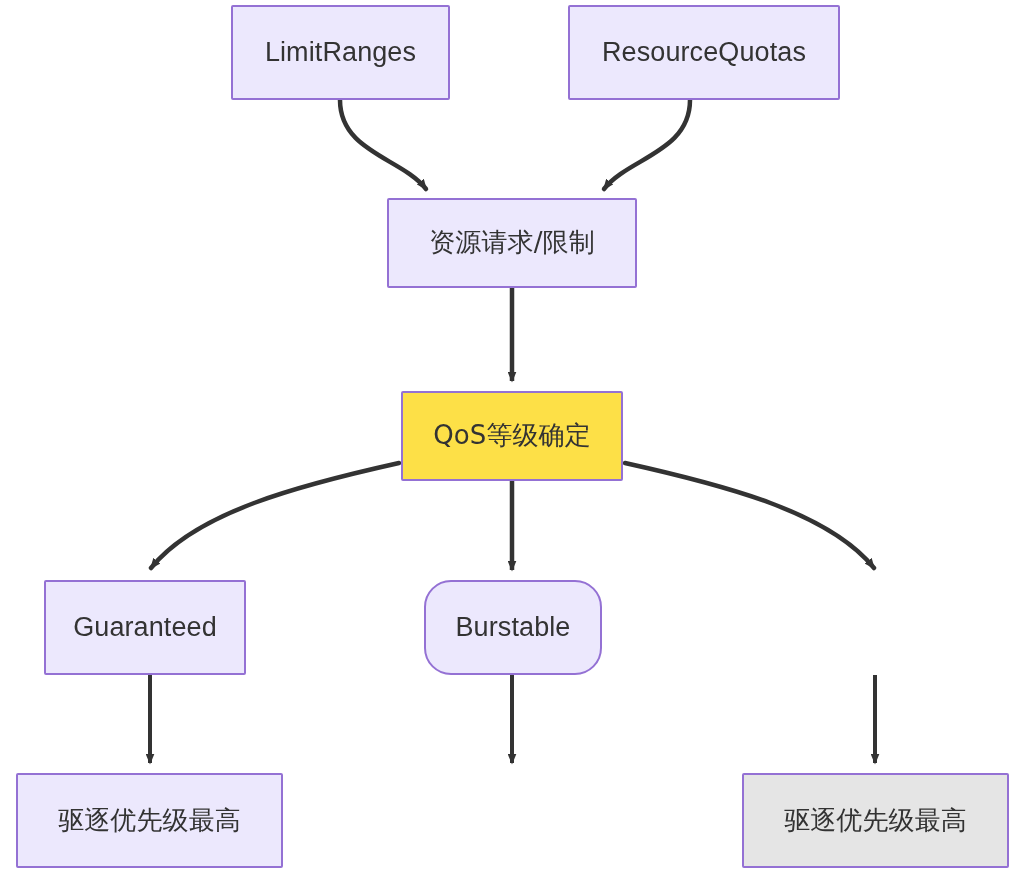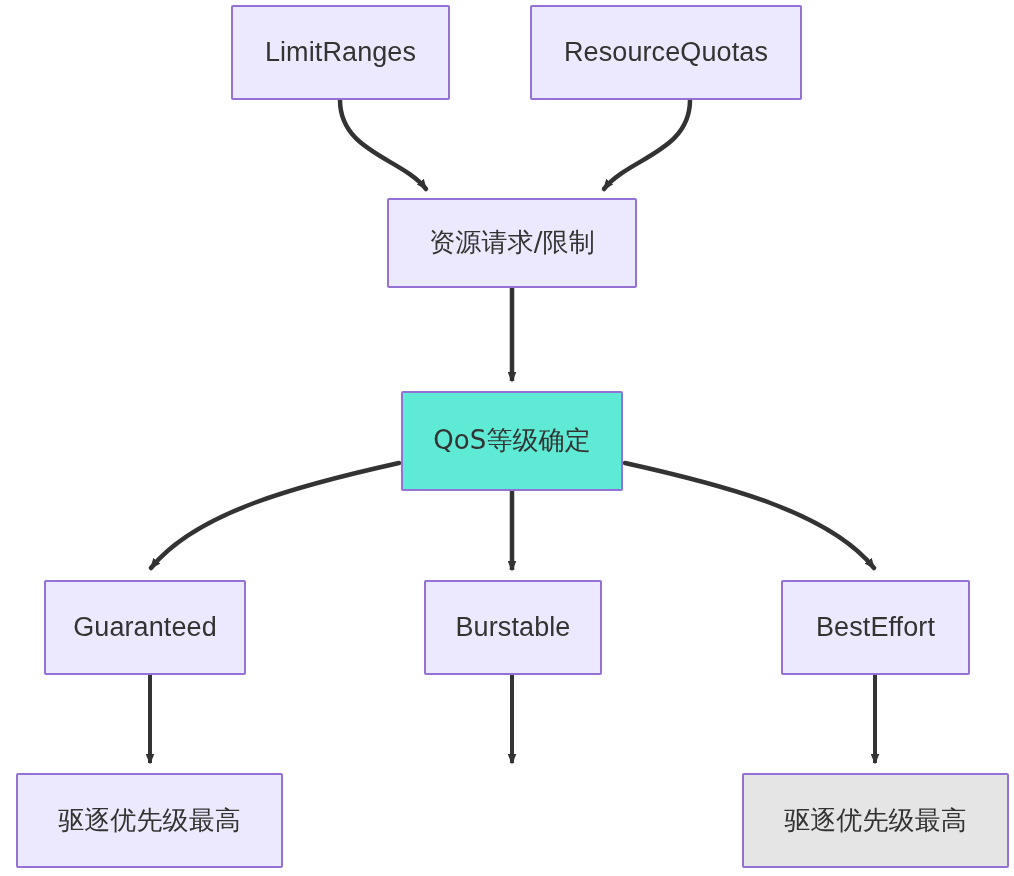--- a/index.html
+++ b/index.html
@@ -81,43 +81,40 @@
 
     <path d="M 512,675 L 512,763" fill="none" stroke="#333333" stroke-width="4" stroke-linecap="butt" marker-end="url(#arrowhead)"></path>
 
     <path d="M 875,675 L 875,763" fill="none" stroke="#333333" stroke-width="4" stroke-linecap="butt" marker-end="url(#arrowhead)"></path>
   </svg>
 
   <div class="node" id="node-limitranges" style="left: 231px; top: 5px; width: 219px; height: 95px; background: rgb(236, 232, 253); border-color: rgb(148, 113, 212); color: rgb(51, 51, 51);">
     <span class="node-label latin">LimitRanges</span>
   </div>
 
-  <div class="node" id="node-resourcequotas" style="left: 530px; top: 5px; width: 272px; height: 95px; background: rgb(236, 232, 253); border-color: rgb(148, 113, 212); color: rgb(51, 51, 51);">
+  <div class="node" id="node-resourcequotas" style="left: 568px; top: 5px; width: 272px; height: 95px; background: rgb(236, 232, 253); border-color: rgb(148, 113, 212); color: rgb(51, 51, 51);">
     <span class="node-label latin">ResourceQuotas</span>
   </div>
 
   <div class="node" id="node-resource-request-limit" style="left: 387px; top: 198px; width: 250px; height: 90px; background: rgb(236, 232, 253); border-color: rgb(148, 113, 212); color: rgb(51, 51, 51);">
     <span class="node-label cjk">资源请求/限制</span>
   </div>
 
-  <div class="node" id="node-qos-class-determination" style="left: 401px; top: 391px; width: 222px; height: 100px; background: #5eead4; border-color: rgb(148, 113, 212); color: rgb(51, 51, 51);">
+  <div class="node" id="node-qos-class-determination" style="left: 401px; top: 391px; width: 222px; height: 90px; background: #fde047; border-color: rgb(148, 113, 212); color: rgb(51, 51, 51);">
     <span class="node-label cjk">QoS等级确定</span>
   </div>
 
   <div class="node" id="node-guaranteed" style="left: 44px; top: 580px; width: 202px; height: 95px; background: rgb(236, 232, 253); border-color: rgb(148, 113, 212); color: rgb(51, 51, 51);">
     <span class="node-label latin">Guaranteed</span>
   </div>
 
-  <div class="node" id="node-burstable" style="left: 424px; top: 580px; width: 178px; height: 95px; background: rgb(236, 232, 253); border-color: rgb(148, 113, 212); color: rgb(51, 51, 51);">
+  <div class="node" id="node-burstable" style="left: 424px; top: 580px; width: 178px; height: 95px; background: rgb(236, 232, 253); border-color: rgb(148, 113, 212); color: rgb(51, 51, 51); border-radius: 27px;">
     <span class="node-label latin">Burstable</span>
   </div>
 
-  <div class="node" id="node-besteffort" style="left: 781px; top: 580px; width: 189px; height: 95px; background: rgb(236, 232, 253); border-color: rgb(148, 113, 212); color: rgb(51, 51, 51);">
-    <span class="node-label latin">BestEffort</span>
-  </div>
 
   <div class="node" id="node-eviction-lowest" style="left: 16px; top: 773px; width: 267px; height: 95px; background: rgb(236, 232, 253); border-color: rgb(148, 113, 212); color: rgb(51, 51, 51);">
     <span class="node-label cjk">驱逐优先级最高</span>
   </div>
 
 
   <div class="node" id="node-eviction-highest" style="left: 742px; top: 773px; width: 267px; height: 95px; background: #e5e5e5; border-color: rgb(148, 113, 212); color: rgb(51, 51, 51);">
     <span class="node-label cjk">驱逐优先级最高</span>
   </div>
 

